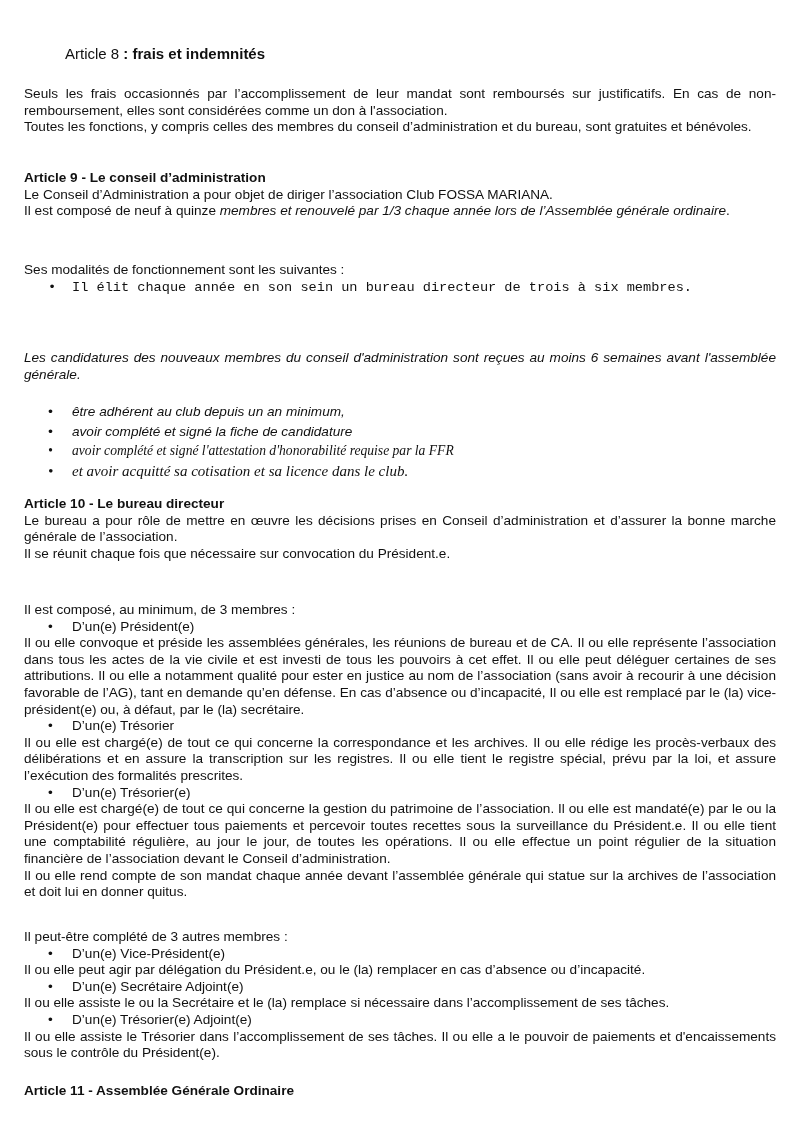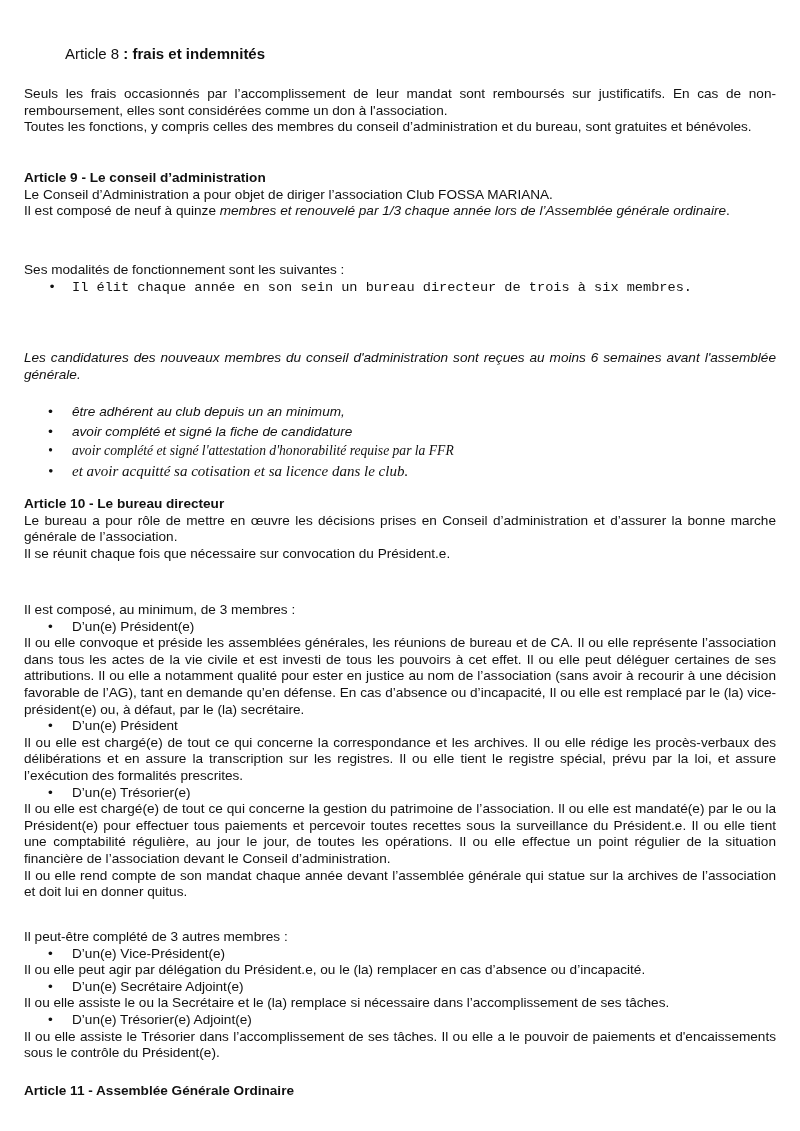--- a/index.html
+++ b/index.html
@@ -64,21 +64,21 @@
   <div class="abs" style="top:496px;">
     <p class="h">Article 10 - Le bureau directeur</p>
     <p>Le bureau a pour rôle de mettre en œuvre les décisions prises en Conseil d’administration et d’assurer la bonne marche générale de l’association.</p>
     <p>Il se réunit chaque fois que nécessaire sur convocation du Président.e.</p>
   </div>
 
   <div class="abs" style="top:602px;">
     <p>Il est composé, au minimum, de 3 membres :</p>
     <div class="bl-item">D’un(e) Président(e)</div>
     <p>Il ou elle convoque et préside les assemblées générales, les réunions de bureau et de CA. Il ou elle représente l’association dans tous les actes de la vie civile et est investi de tous les pouvoirs à cet effet. Il ou elle peut déléguer certaines de ses attributions. Il ou elle a notamment qualité pour ester en justice au nom de l’association (sans avoir à recourir à une décision favorable de l’AG), tant en demande qu’en défense. En cas d’absence ou d’incapacité, Il ou elle est remplacé par le (la) vice-président(e) ou, à défaut, par le (la) secrétaire.</p>
-    <div class="bl-item">D’un(e) Président</div>
+    <div class="bl-item">D’un(e) Trésorier</div>
     <p>Il ou elle est chargé(e) de tout ce qui concerne la correspondance et les archives. Il ou elle rédige les procès-verbaux des délibérations et en assure la transcription sur les registres. Il ou elle tient le registre spécial, prévu par la loi, et assure l’exécution des formalités prescrites.</p>
     <div class="bl-item">D’un(e)  Trésorier(e)</div>
     <p>Il ou elle est chargé(e) de tout ce qui concerne la gestion du patrimoine de l’association. Il ou elle est mandaté(e) par le ou la Président(e) pour effectuer tous paiements et percevoir toutes recettes sous la surveillance du Président.e. Il ou elle tient une comptabilité régulière, au jour le jour, de toutes les opérations. Il ou elle effectue un point régulier de la situation financière de l’association devant le Conseil d’administration.</p>
     <p>Il ou elle rend compte de son mandat chaque année devant l’assemblée générale qui statue sur la archives de l’association et doit lui en donner quitus.</p>
   </div>
 
   <div class="abs" style="top:929px;">
     <p>Il peut-être complété de 3 autres membres :</p>
     <div class="bl-item">D’un(e) Vice-Président(e)</div>
     <p>Il ou elle peut agir par délégation du Président.e, ou le (la) remplacer en cas d’absence ou d’incapacité.</p>

